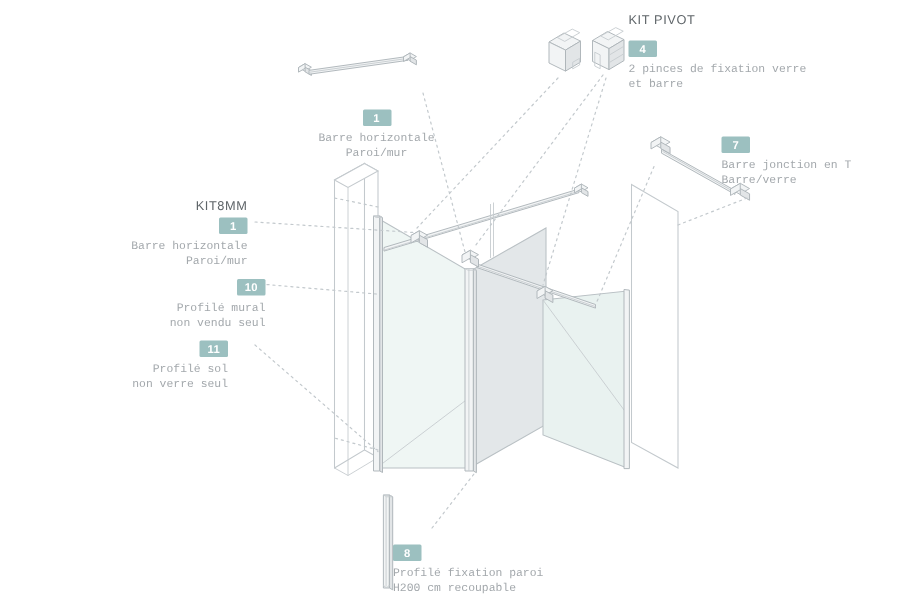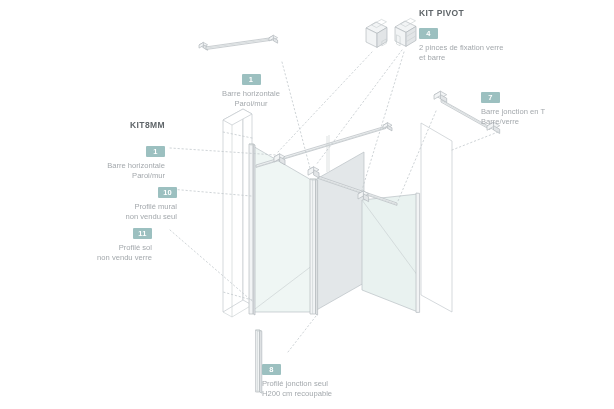--- a/index.html
+++ b/index.html
@@ -9,38 +9,39 @@
     color:#9a9fa3;
   }
 
   .stage{position:absolute;inset:0;}
 
   svg.art{position:absolute;left:0;top:0;width:614px;height:409px;overflow:visible;}
 
   
   .ann{position:absolute;}
   .ann .kit-title{
-    font-size:8.5px;font-weight:bold;color:#5f6569;letter-spacing:.4px;
+    font-size:8.5px;font-weight:normal;color:#5f6569;letter-spacing:.4px;
     margin:0 0 4px 0;white-space:nowrap;
   }
   .badge{
     display:inline-block;min-width:13px;height:11px;line-height:11px;
     background:#9cc0c0;color:#ffffff;font-size:7.5px;font-weight:bold;
     text-align:center;padding:0 3px;border-radius:1px;letter-spacing:.2px;
   }
   .desc{
     font-size:7.6px;line-height:9.6px;color:#a3a8ac;margin-top:3px;
     white-space:pre-line;
+    font-family:Liberation Mono, monospace;
   }
 
   
   .ann.right-al{text-align:right;}
   .ann.left-al{text-align:left;}
 
-  #ann-kit8mm{left:60px;top:120px;width:105px;}
+  #ann-kit8mm{left:60px;top:132px;width:105px;}
   #ann-item1-left{left:60px;top:140px;width:105px;}
   #ann-item10{left:72px;top:181px;width:105px;}
   #ann-item11{left:47px;top:222px;width:105px;}
 
   #ann-item1-top{left:196px;top:68px;width:110px;text-align:center;}
 
   #ann-kitpivot{left:419px;top:8px;width:130px;}
   #ann-item7{left:481px;top:86px;width:120px;}
   #ann-item8{left:262px;top:358px;width:130px;}
 </style>
@@ -222,21 +223,21 @@
 
   <div class="ann right-al" id="ann-item10">
     <span class="badge">10</span>
     <div class="desc">Profilé mural
 non vendu seul</div>
   </div>
 
   <div class="ann right-al" id="ann-item11">
     <span class="badge">11</span>
     <div class="desc">Profilé sol
-non vendu verre</div>
+non verre seul</div>
   </div>
 
   <div class="ann" id="ann-item1-top">
     <span class="badge">1</span>
     <div class="desc">Barre horizontale
 Paroi/mur</div>
   </div>
 
   <div class="ann left-al" id="ann-kitpivot">
     <div class="kit-title">KIT PIVOT</div>
@@ -246,17 +247,17 @@
   </div>
 
   <div class="ann left-al" id="ann-item7">
     <span class="badge">7</span>
     <div class="desc">Barre jonction en T
 Barre/verre</div>
   </div>
 
   <div class="ann left-al" id="ann-item8">
     <span class="badge">8</span>
-    <div class="desc">Profilé jonction seul
+    <div class="desc">Profilé fixation paroi
 H200 cm recoupable</div>
   </div>
 
 </div>
 
 </body></html>

